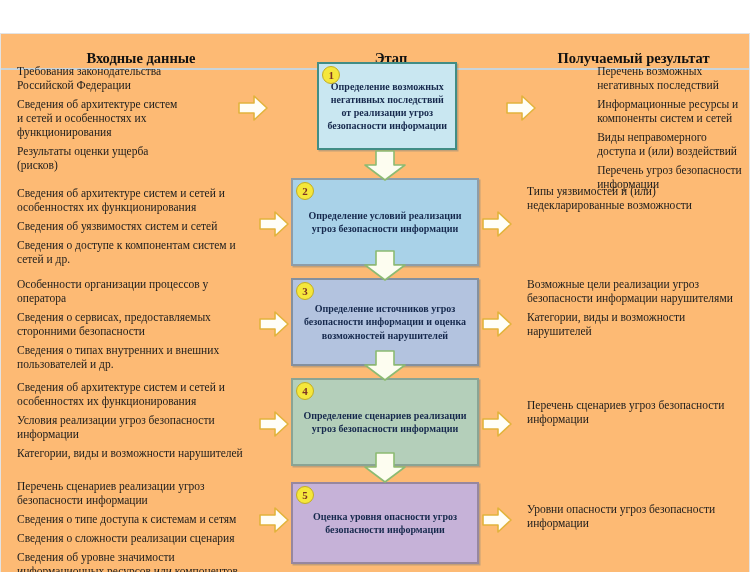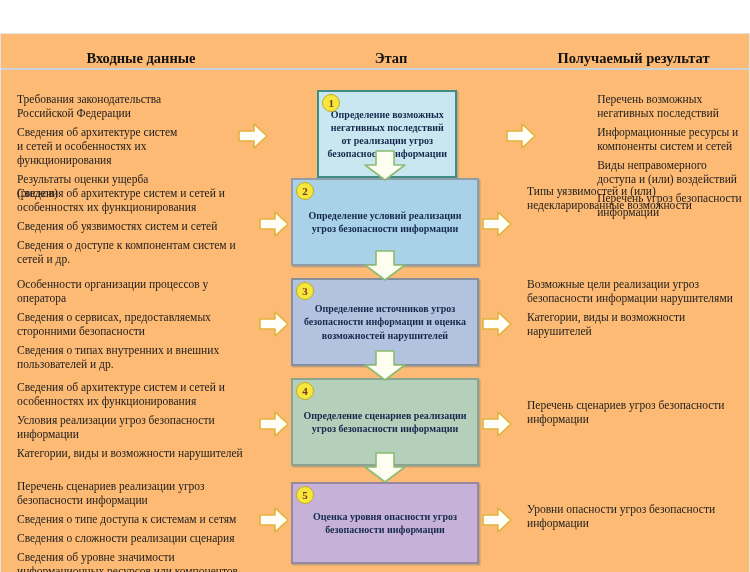--- a/index.html
+++ b/index.html
@@ -8,21 +8,21 @@
     border:1px solid #e3e3e3;box-sizing:border-box;
     font-family:Liberation Serif, serif;color:#222;overflow:hidden;margin-top:33px;
   }
   .hdr{position:absolute;top:16px;font-weight:bold;font-size:14.5px;text-align:center;color:#111;}
   .hdr-in{left:0;width:280px;}
   .hdr-stage{left:300px;width:180px;}
   .hdr-out{left:515px;width:235px;}
   .hdr-rule{position:absolute;top:34px;left:0;width:750px;height:0;border-top:2px solid #c9d4da;}
 
   .row{position:absolute;left:0;width:750px;display:flex;box-sizing:border-box;}
-  .r1{top:52px;height:100px;gap:48px;}
+  .r1{top:24px;height:100px;gap:48px;}
   .r2{top:140px;height:100px;}
   .r3{top:240px;height:100px;}
   .r4{top:340px;height:100px;}
   .r5{top:440px;height:92px;}
 
   .col-in{width:256px;box-sizing:border-box;padding:6px 4px 0 16px;}
   .col-out{width:226px;box-sizing:border-box;padding:6px 4px 0 12px;}
   .col-in p,.col-out p{margin:0 0 5px;font-size:11.5px;line-height:1.22;color:#1d1d1d;}
   .r2 .col-in{padding-top:12px;}
   .r3 .col-in{padding-top:3px;}

